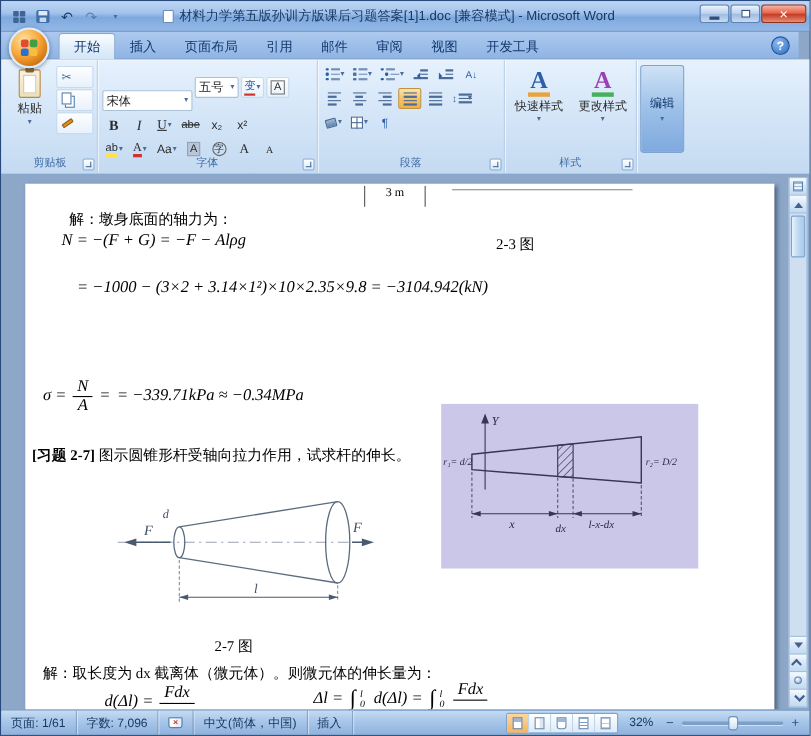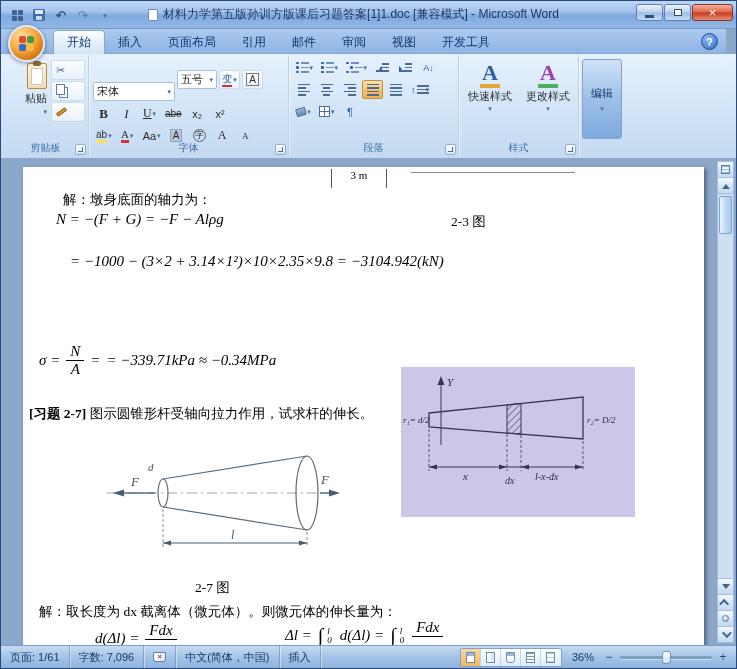--- a/index.html
+++ b/index.html
@@ -72,21 +72,21 @@
     justify-content:center; gap:1px; border:1px solid transparent; border-radius:2px;
     font-size:11px; color:#2c2c2c; background:transparent; }
   .sbtn.framed { border-color:#c8daee; background:linear-gradient(#fdfeff,#e8f1fb); }
   .dd { font-size:7px; color:#4a6c96; line-height:1; }
   .combo { background:#fff; border:1px solid #abc1d8; border-radius:2px; height:19px;
     display:flex; align-items:center; justify-content:space-between; font-size:11px;
     padding:0 3px; color:#222; }
 
   
   .clipwrap { display:flex; gap:3px; }
-  .bigbtn { display:flex; flex-direction:column; align-items:flex-end; justify-content:flex-start;
+  .bigbtn { display:flex; flex-direction:column; align-items:center; justify-content:flex-start;
     gap:2px; width:42px; height:78px; border:1px solid transparent; border-radius:3px;
     font-size:11px; color:#2c2c2c; padding-top:5px; }
   .clip-ic { width:20px; height:26px; background:linear-gradient(#fcf3dd,#eedfb6);
     border:1px solid #b98a3e; border-radius:2px; position:relative; }
   .clip-ic::before { content:""; position:absolute; top:-3px; left:5px; width:8px; height:5px;
     background:#8a6a30; border-radius:2px; }
   .clip-ic::after { content:""; position:absolute; left:3px; top:4px; right:3px; bottom:3px;
     background:#fff; border:1px solid #cfc8b4; }
   .minicol { display:flex; flex-direction:column; gap:1px; padding-top:3px; }
   .mbtn { width:34px; height:20px; border:1px solid #c8daee; border-radius:2px;
@@ -716,21 +716,21 @@
         <div class="vbtn">
             <span class="pg-ic web"></span>
           </div>
         <div class="vbtn">
             <span class="pg-ic outline"></span>
           </div>
         <div class="vbtn">
             <span class="pg-ic draft"></span>
           </div>
       </div>
-      <span class="zoomval">36%</span>
+      <span class="zoomval">32%</span>
       <span class="zbtn">−</span>
       <div class="ztrack">
         <span class="ztick"></span>
         <span class="zthumb"></span>
       </div>
       <span class="zbtn" style="margin-right:6px;">+</span>
     </div>
   </div>
 </div>
 

